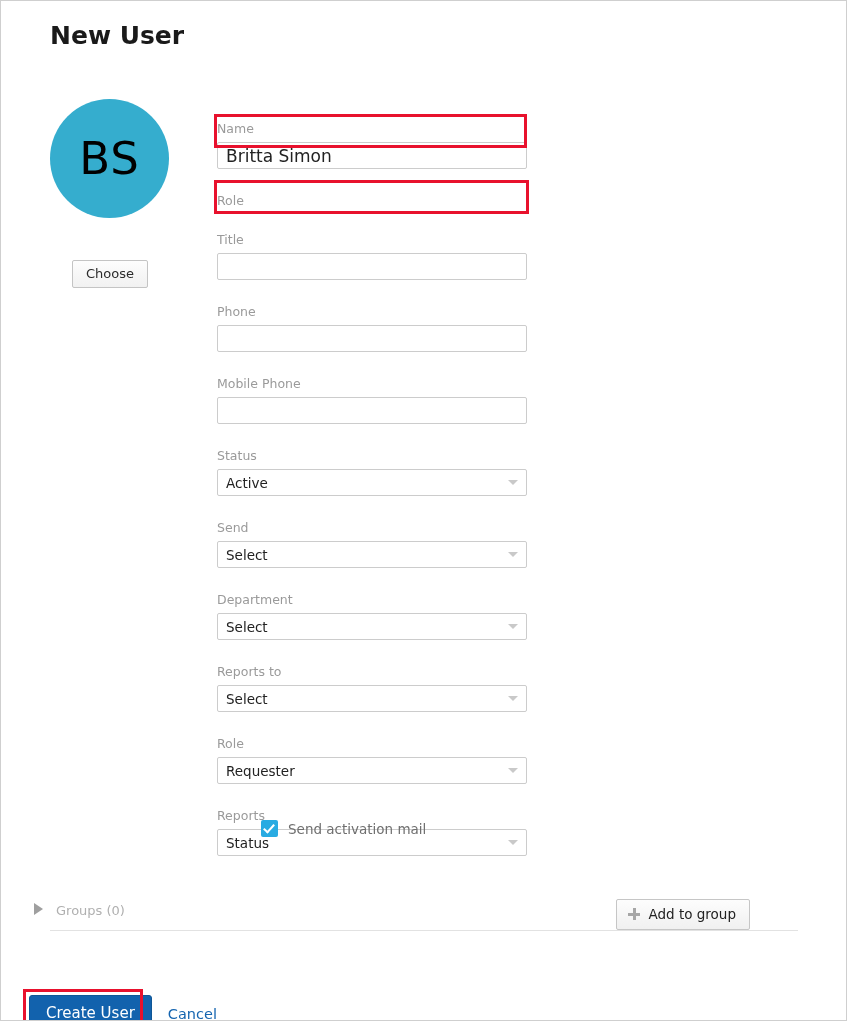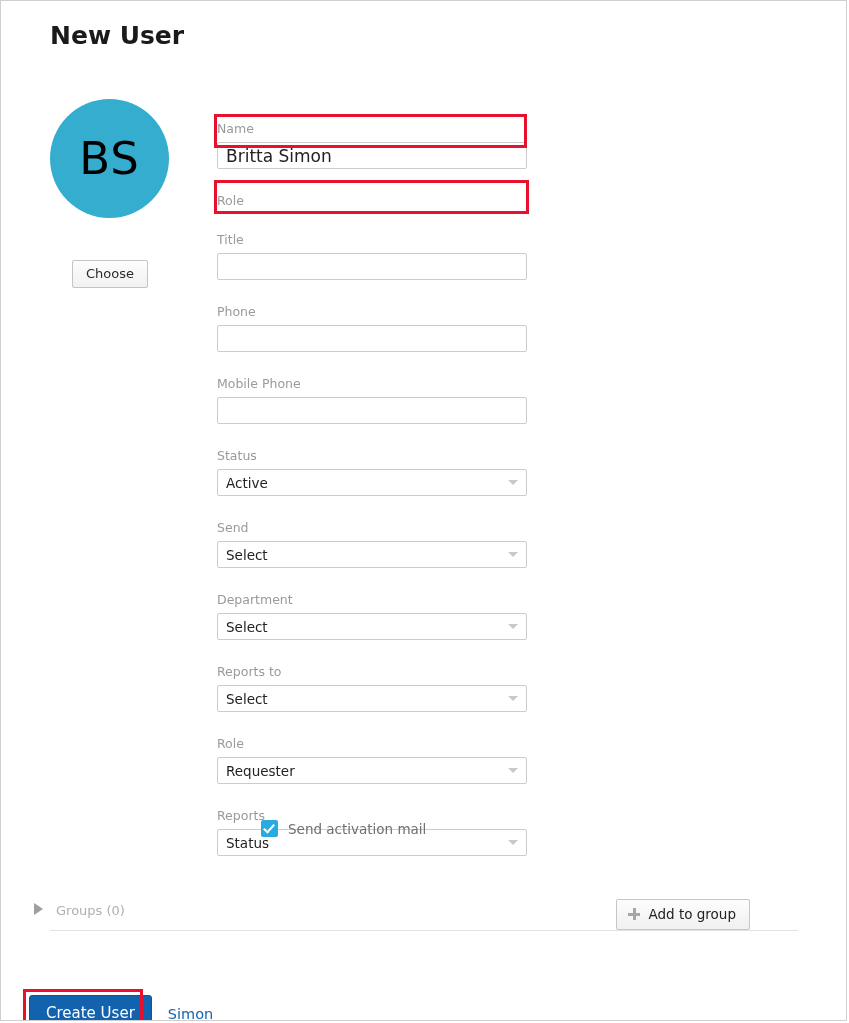--- a/index.html
+++ b/index.html
@@ -377,20 +377,20 @@
     </div>
     <div class="add-group-btn">
       <span class="plus-icon"></span>
       <span>Add to group</span>
     </div>
   </div>
   <div class="groups-divider"></div>
 
   <div class="footer">
     <div class="create-btn">Create User</div>
-    <a class="cancel-link">Simon</a>
+    <a class="cancel-link">Cancel</a>
   </div>
 
   <div class="annot-red" id="annot-name"></div>
   <div class="annot-red" id="annot-email"></div>
   <div class="annot-red" id="annot-create"></div>
 
 </div>
 
 </body></html>

